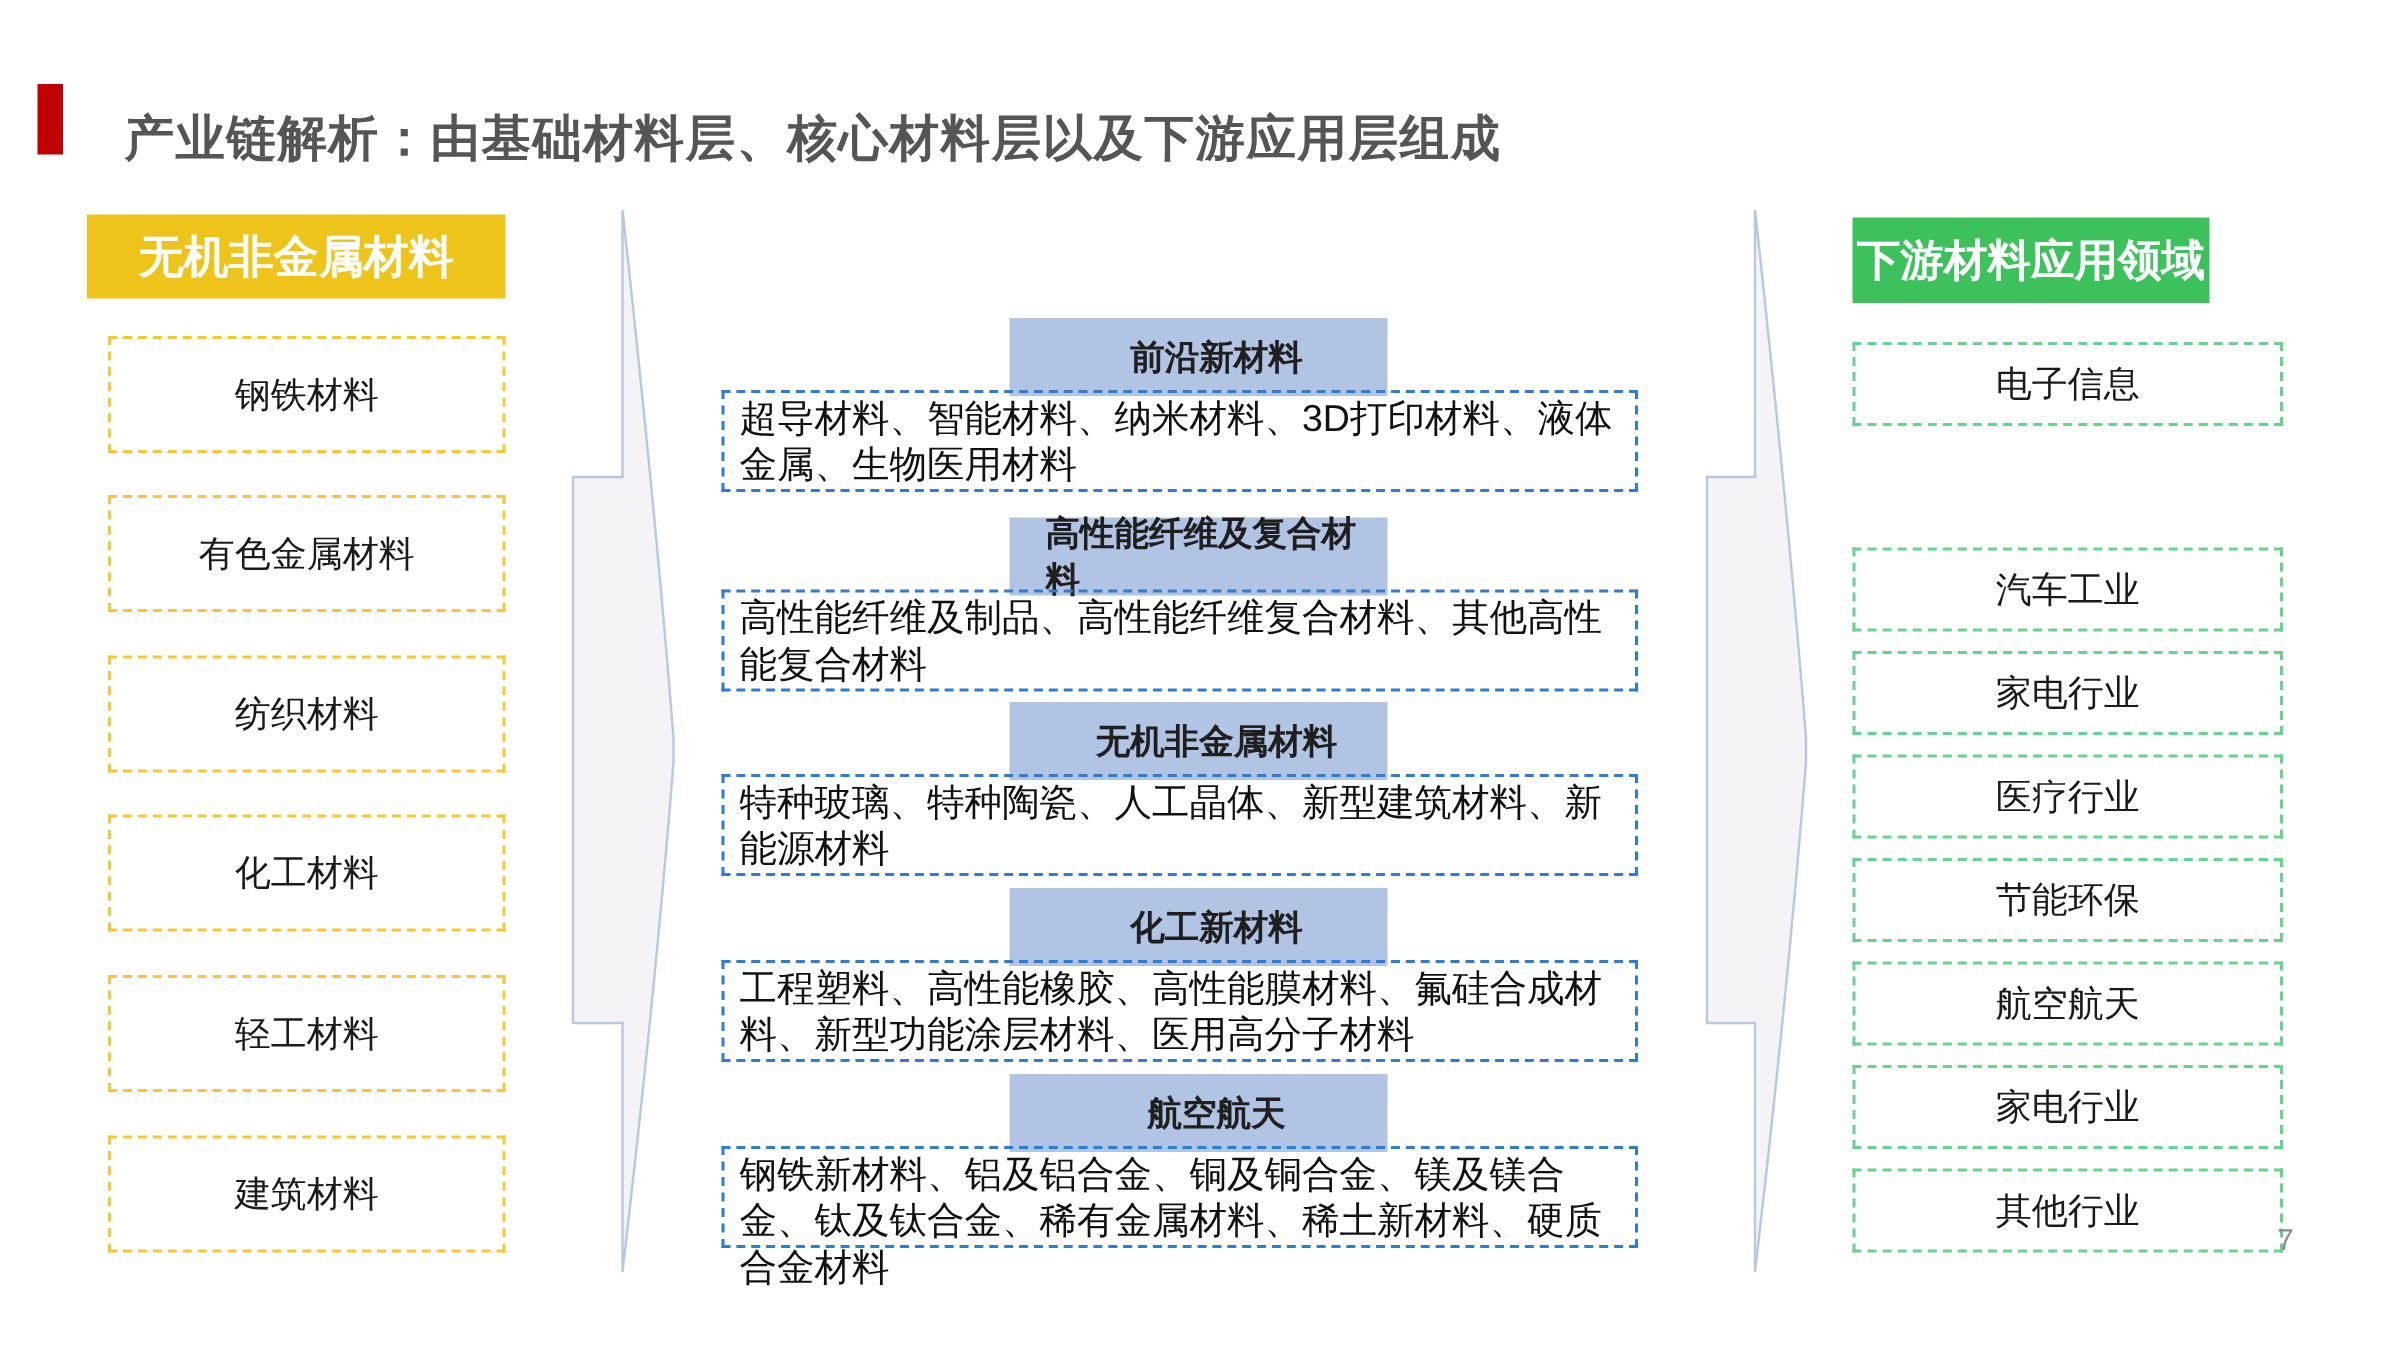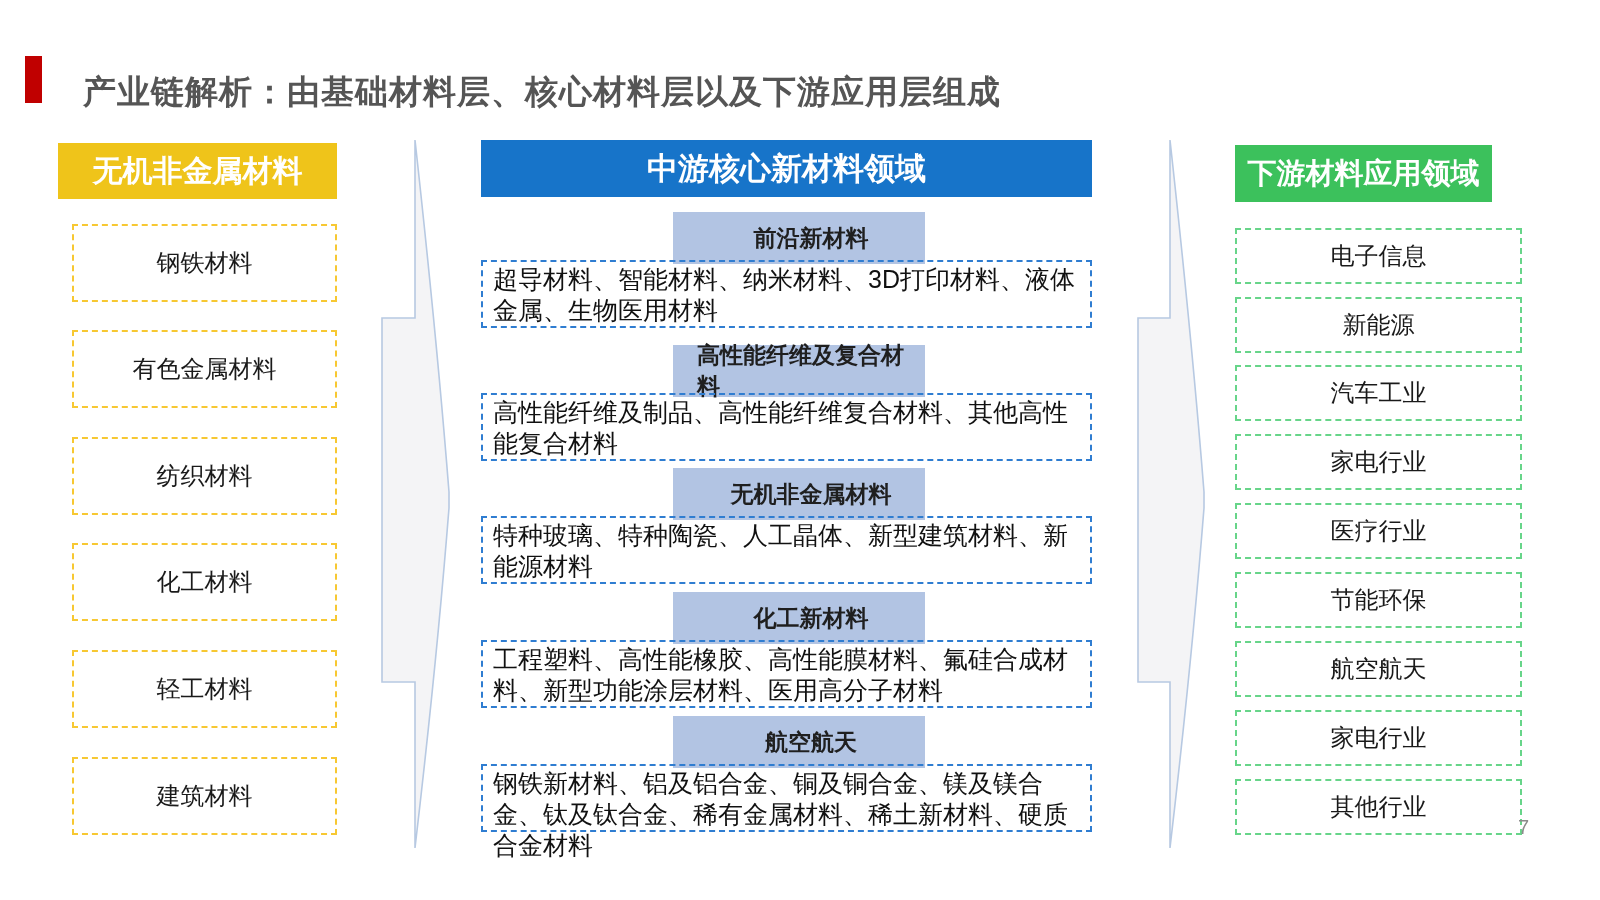--- a/index.html
+++ b/index.html
@@ -9,21 +9,21 @@
   .accent-bar{position:absolute;left:25px;top:56px;width:17px;height:47px;background:#C00000;}
   .page-title{position:absolute;left:70px;top:57px;margin:13px;font-size:33px;font-weight:bold;
               color:#555555;letter-spacing:1px;white-space:nowrap;}
 
   .arrows{position:absolute;left:0;top:0;width:1600px;height:900px;pointer-events:none;}
 
   .col-header{position:absolute;display:flex;align-items:center;justify-content:center;
               color:#ffffff;font-weight:bold;text-align:center;}
   .up-header{left:58px;top:143px;width:279px;height:56px;background:#EFC41A;font-size:30px;}
   .mid-header{left:481px;top:140px;width:611px;height:57px;background:#1774C9;font-size:31px;}
-  .down-header{left:1235px;top:145px;width:257px;height:57px;background:#3CC15C;font-size:29px;}
+  .down-header{left:1235px;top:145px;width:238px;height:57px;background:#3CC15C;font-size:29px;}
 
   .u-item{position:absolute;left:72px;width:265px;height:78px;border:2px dashed #F7C832;
           box-sizing:border-box;display:flex;align-items:center;justify-content:center;
           font-size:24px;color:#1a1a1a;background:#fff;}
   .d-item{position:absolute;left:1235px;width:287px;height:56px;border:2px dashed #67D589;
           box-sizing:border-box;display:flex;align-items:center;justify-content:center;
           font-size:24px;color:#1a1a1a;background:#fff;}
 
   .m-label{position:absolute;left:673px;width:228px;height:52px;background:#B2C4E3;
            display:flex;align-items:center;justify-content:center;
@@ -48,40 +48,38 @@
   </svg>
 
   <div class="col-header up-header">无机非金属材料</div>
   <div class="u-item" style="top:224px">钢铁材料</div>
   <div class="u-item" style="top:330px">有色金属材料</div>
   <div class="u-item" style="top:437px">纺织材料</div>
   <div class="u-item" style="top:543px">化工材料</div>
   <div class="u-item" style="top:650px">轻工材料</div>
   <div class="u-item" style="top:757px">建筑材料</div>
 
-  <div class="col-header mid-header">中游核心新材料领域</div>
 
   <div class="m-label" style="top:212px">前沿新材料</div>
   <div class="m-box" style="top:260px">超导材料、智能材料、纳米材料、3D打印材料、液体金属、生物医用材料</div>
 
   <div class="m-label" style="top:345px">高性能纤维及复合材料</div>
   <div class="m-box" style="top:393px">高性能纤维及制品、高性能纤维复合材料、其他高性能复合材料</div>
 
   <div class="m-label" style="top:468px">无机非金属材料</div>
   <div class="m-box" style="top:516px">特种玻璃、特种陶瓷、人工晶体、新型建筑材料、新能源材料</div>
 
   <div class="m-label" style="top:592px">化工新材料</div>
   <div class="m-box" style="top:640px">工程塑料、高性能橡胶、高性能膜材料、氟硅合成材料、新型功能涂层材料、医用高分子材料</div>
 
   <div class="m-label" style="top:716px">航空航天</div>
   <div class="m-box" style="top:764px">钢铁新材料、铝及铝合金、铜及铜合金、镁及镁合金、钛及钛合金、稀有金属材料、稀土新材料、硬质合金材料</div>
 
   <div class="col-header down-header">下游材料应用领域</div>
   <div class="d-item" style="top:228px">电子信息</div>
-  <div class="d-item" style="top:297px">新能源</div>
   <div class="d-item" style="top:365px">汽车工业</div>
   <div class="d-item" style="top:434px">家电行业</div>
   <div class="d-item" style="top:503px">医疗行业</div>
   <div class="d-item" style="top:572px">节能环保</div>
   <div class="d-item" style="top:641px">航空航天</div>
   <div class="d-item" style="top:710px">家电行业</div>
   <div class="d-item" style="top:779px">其他行业</div>
 
   <div class="page-number">7</div>
 </div>

